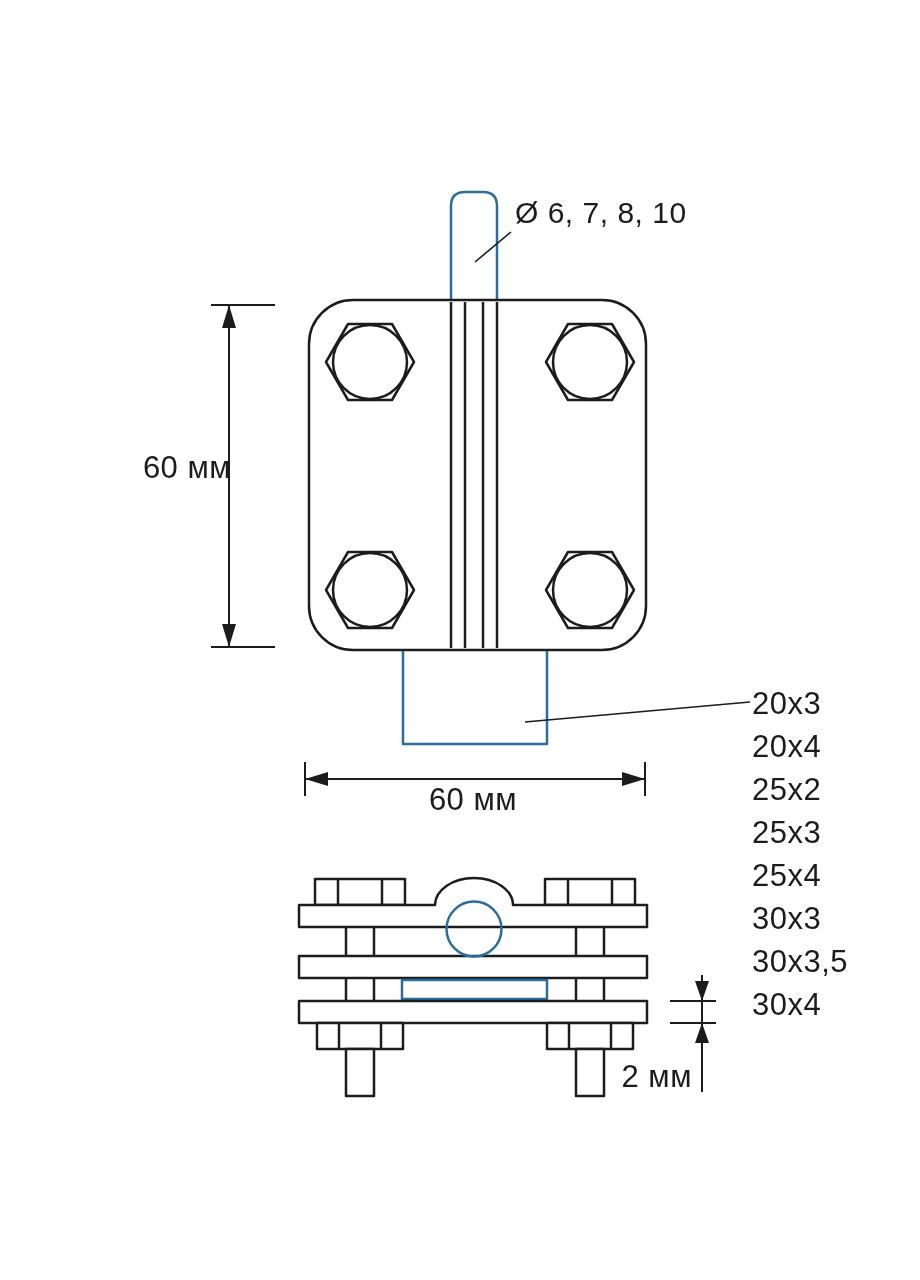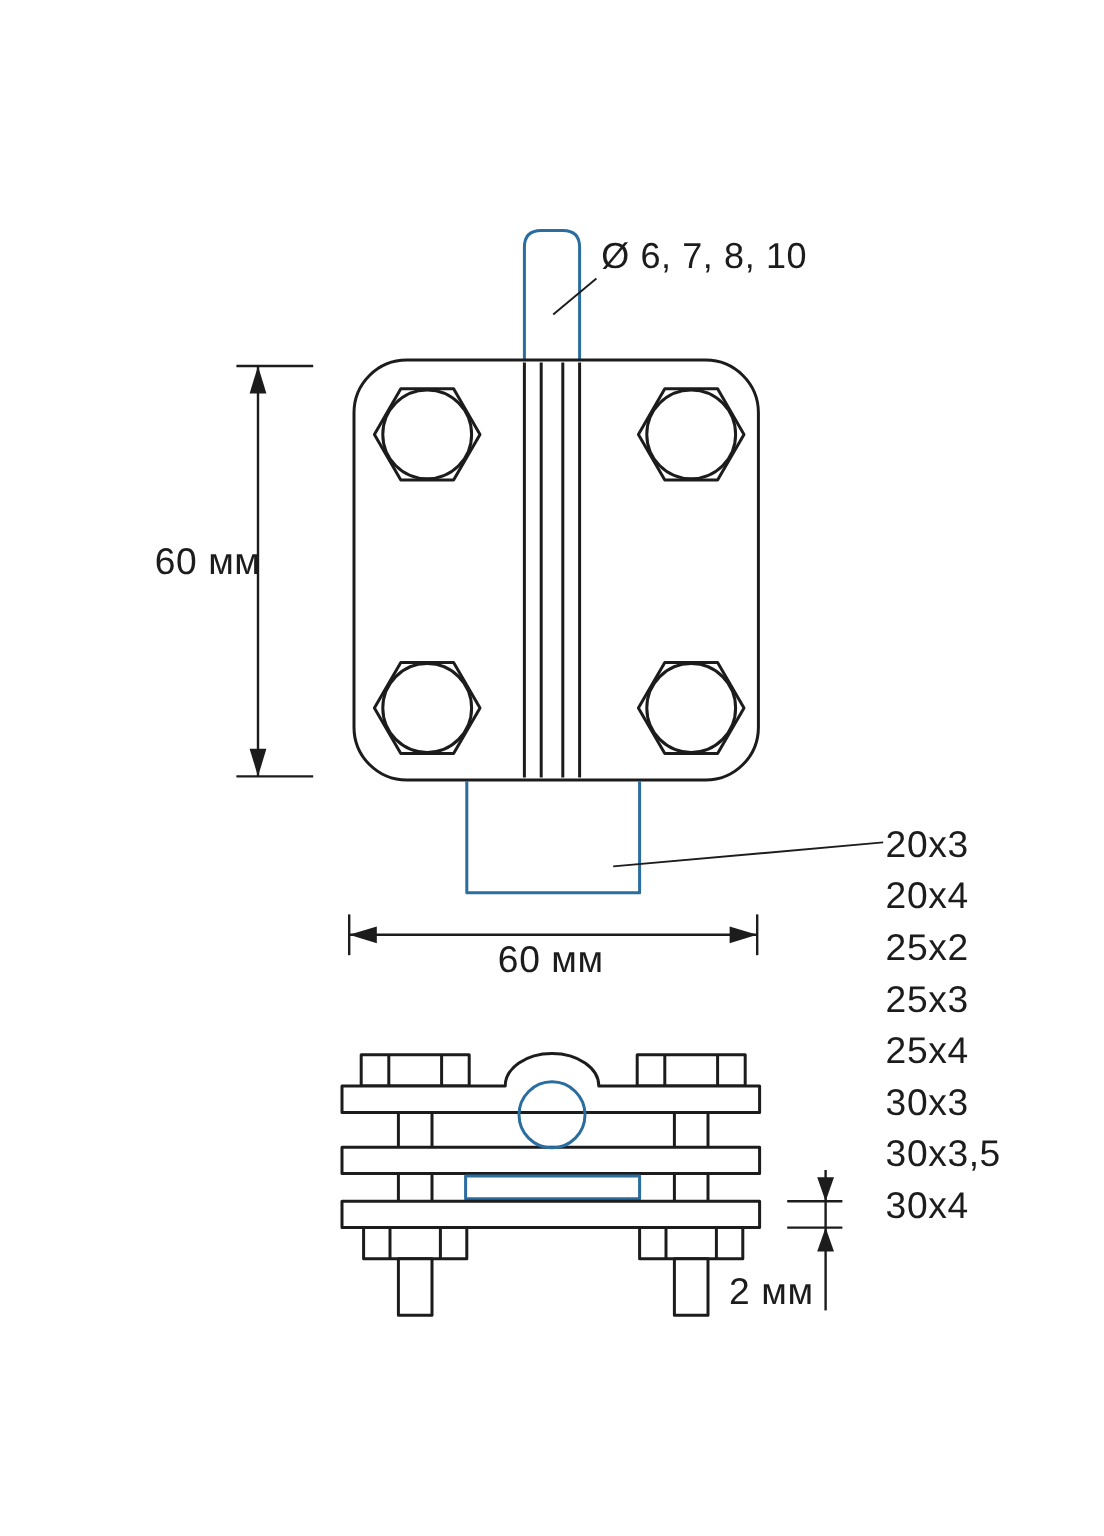--- a/index.html
+++ b/index.html
@@ -4,20 +4,21 @@
 <style>
   * { margin: 0; padding: 0; box-sizing: border-box; }
   html, body { background: #fff; }
   .canvas {
     position: relative;
     width: 920px;
     height: 1280px;
     background: var(--background, #ffffff);
     overflow: hidden;
     font-family: "Liberation Sans", sans-serif;
+    padding-left: 14px;
   }
   svg { display: block; }
   svg text {
     font-family: "Liberation Sans", sans-serif;
     fill: var(--line, #1c1c1c);
     letter-spacing: 0.5px;
   }
   .t30 { font-size: 30px; }
   .t31 { font-size: 31px; }
   .line  { stroke: var(--line, #1c1c1c); stroke-width: 2.5; fill: none; stroke-linejoin: round; }

